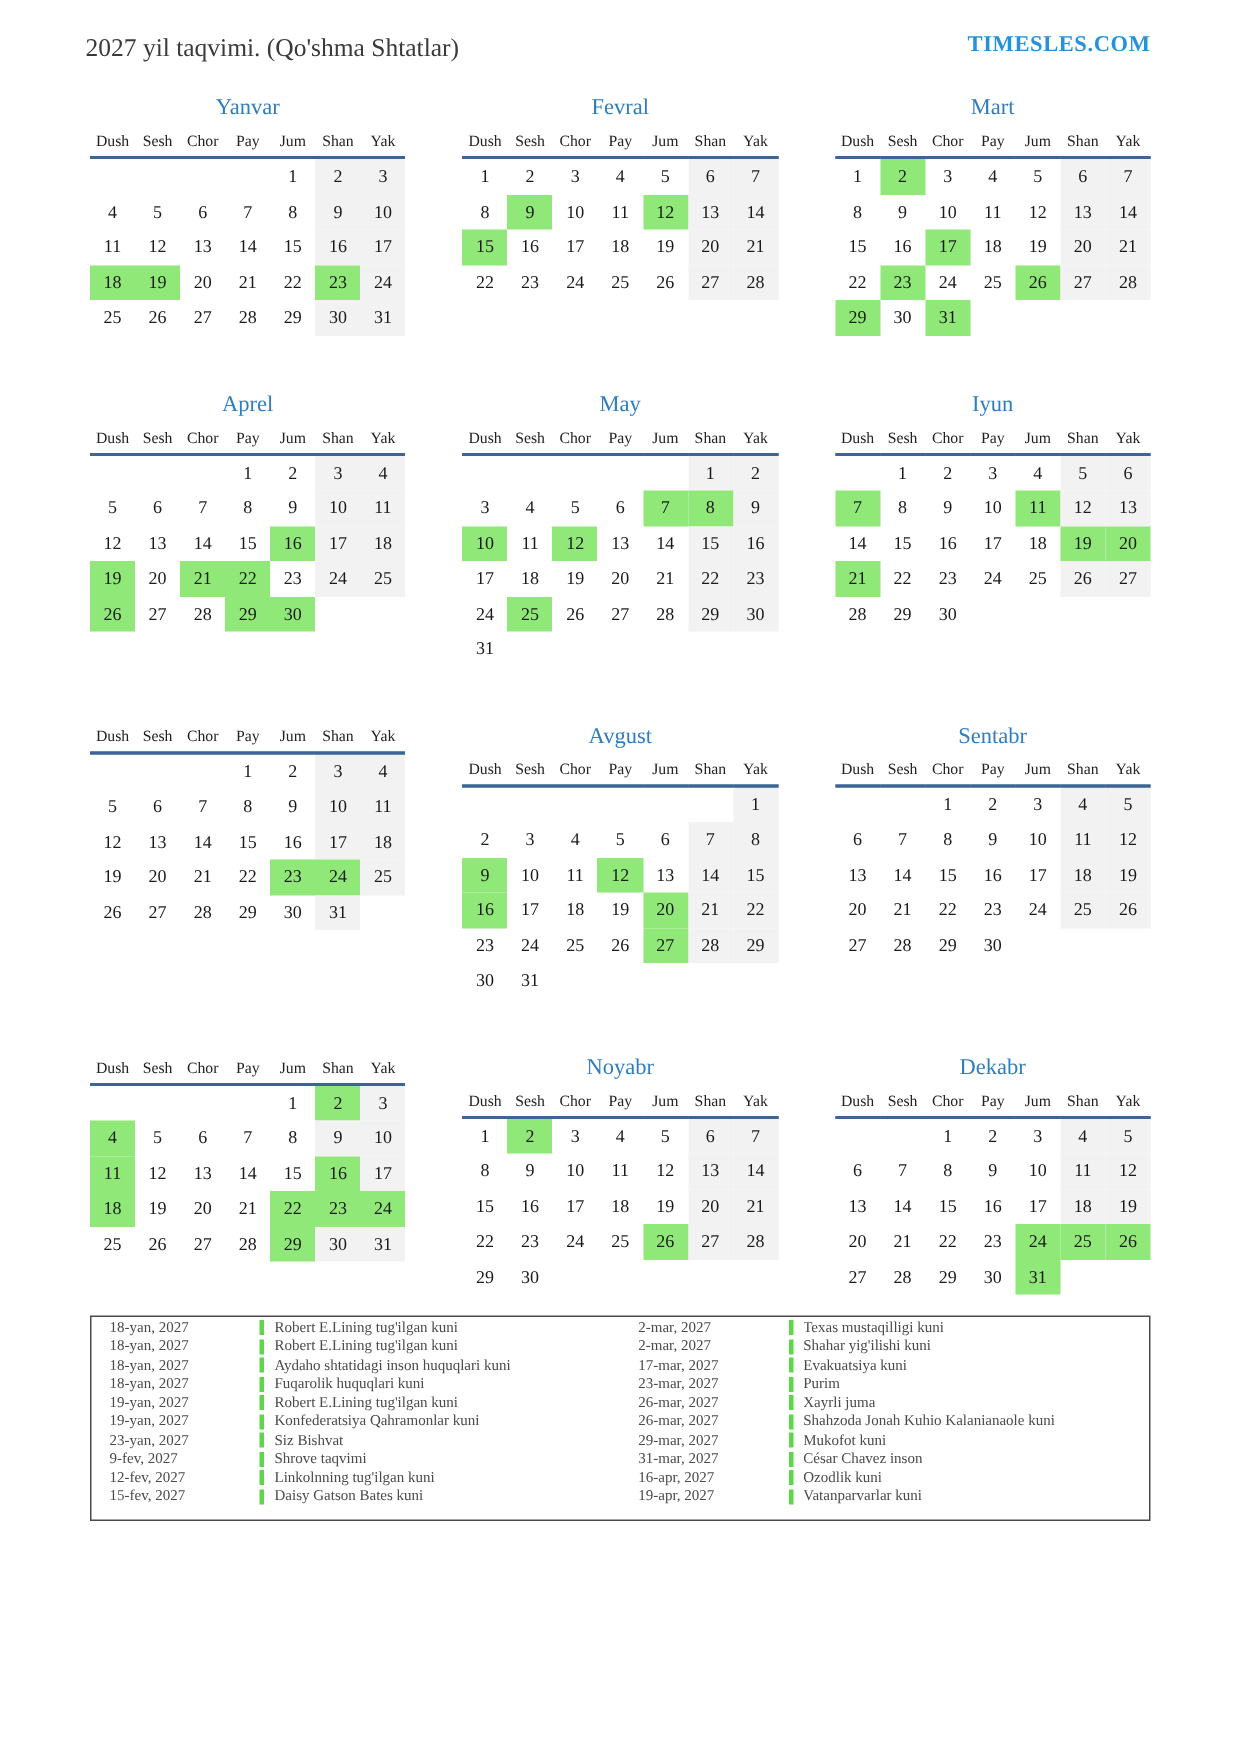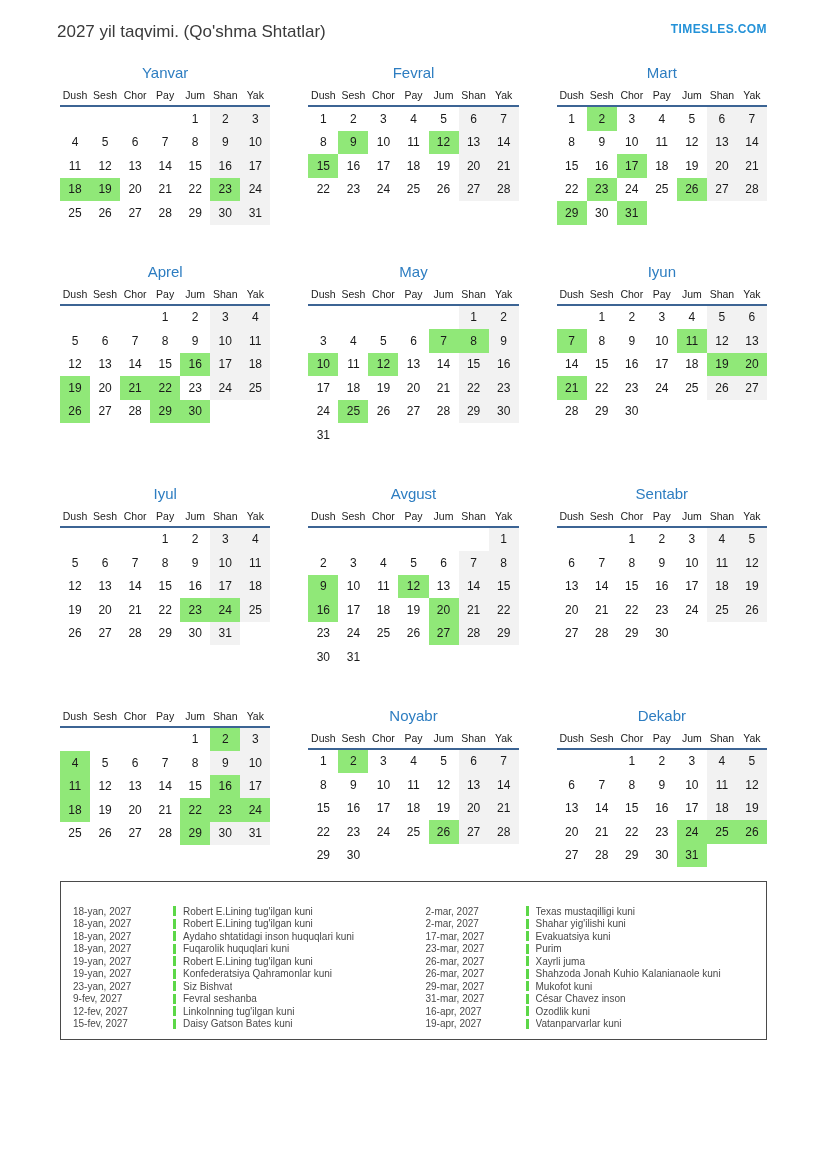--- a/index.html
+++ b/index.html
@@ -1,23 +1,23 @@
 <!DOCTYPE html>
 <html style="--title-blue: #2d7dc1; --site-blue: #2492d8; --underline: #3c6494; --weekend-bg: #f2f2f2; --holiday-green: #90e878; --marker-green: #5cd748;"><head>
 <meta charset="utf-8">
 <style>
   html,body{margin:0;padding:0;background:#fff;}
   .page{
     width:827px;height:1043px;background:#fff;position:relative;
-    font-family:Liberation Sans, sans-serif;
+    font-family:Liberation Serif, serif;
     overflow:hidden;
   }
   .header{display:flex;justify-content:space-between;align-items:flex-start;padding:22px 60px 0 57px;}
   .page-title{font-size:17px;color:#3a3a3a;}
-  .site-link{font-size:12px;font-weight:600;letter-spacing:.4px;color:var(--site-blue,#2492d8);text-decoration:none;cursor:pointer;}
+  .site-link{font-size:15px;font-weight:600;letter-spacing:.4px;color:var(--site-blue,#2492d8);text-decoration:none;cursor:pointer;}
   .months-grid{
     display:grid;grid-template-columns:repeat(3,1fr);
     column-gap:10px;row-gap:23px;
     margin:22px 60px 0 60px;align-items:start;gap:38px;
   }
   .month{width:100%;}
   .month-title{
     text-align:center;color:var(--title-blue,#2d7dc1);
     font-size:15px;margin-bottom:5px;cursor:pointer;
   }
@@ -27,21 +27,21 @@
     padding:3px 0 4px 0;text-align:center;
     border-bottom:2px solid var(--underline,#3c6494);
   }
   .month-table td{
     height:23.5px;text-align:center;font-size:12px;color:#1a1a1a;padding:0;
   }
   .month-table td.weekend{background:var(--weekend-bg,#f2f2f2);}
   .month-table td.holiday{background:var(--holiday-green,#90e878);}
   .legend{
     margin:14px 60px 0 60px;border:1px solid #4a4a4a;
-    display:flex;padding:23px 0 9px 0;
+    display:flex;padding:1px 0 9px 0;
   }
   .legend-col{width:50%;display:flex;flex-direction:column;}
   .legend-row{display:flex;align-items:center;height:12.5px;font-size:10px;color:#4a4a4a;}
   .legend-date{padding-left:12px;width:100px;flex:0 0 100px;}
   .legend-marker{
     display:inline-block;width:3px;height:10px;flex:0 0 3px;
     background:var(--marker-green,#5cd748);margin-right:7px;
   }
   .legend-name{white-space:nowrap;overflow:hidden;}
 </style>
@@ -433,21 +433,20 @@
               <td></td>
               <td></td>
               <td></td>
               <td></td>
             </tr>
           </tbody>
     </table>
   </div>
 
   <div class="month">
-    <div class="month-title">Iyul</div>
     <table class="month-table">
       <thead>
             <tr>
               <th>Dush</th>
               <th>Sesh</th>
               <th>Chor</th>
               <th>Pay</th>
               <th>Jum</th>
               <th>Shan</th>
               <th>Yak</th>
@@ -865,21 +864,21 @@
           <span class="legend-name">Konfederatsiya Qahramonlar kuni</span>
         </div>
         <div class="legend-row">
           <span class="legend-date">23-yan, 2027</span>
           <span class="legend-marker"></span>
           <span class="legend-name">Siz Bishvat</span>
         </div>
         <div class="legend-row">
           <span class="legend-date">9-fev, 2027</span>
           <span class="legend-marker"></span>
-          <span class="legend-name">Fevral seshanba</span>
+          <span class="legend-name">Shrove taqvimi</span>
         </div>
         <div class="legend-row">
           <span class="legend-date">12-fev, 2027</span>
           <span class="legend-marker"></span>
           <span class="legend-name">Linkolnning tug'ilgan kuni</span>
         </div>
         <div class="legend-row">
           <span class="legend-date">15-fev, 2027</span>
           <span class="legend-marker"></span>
           <span class="legend-name">Daisy Gatson Bates kuni</span>

